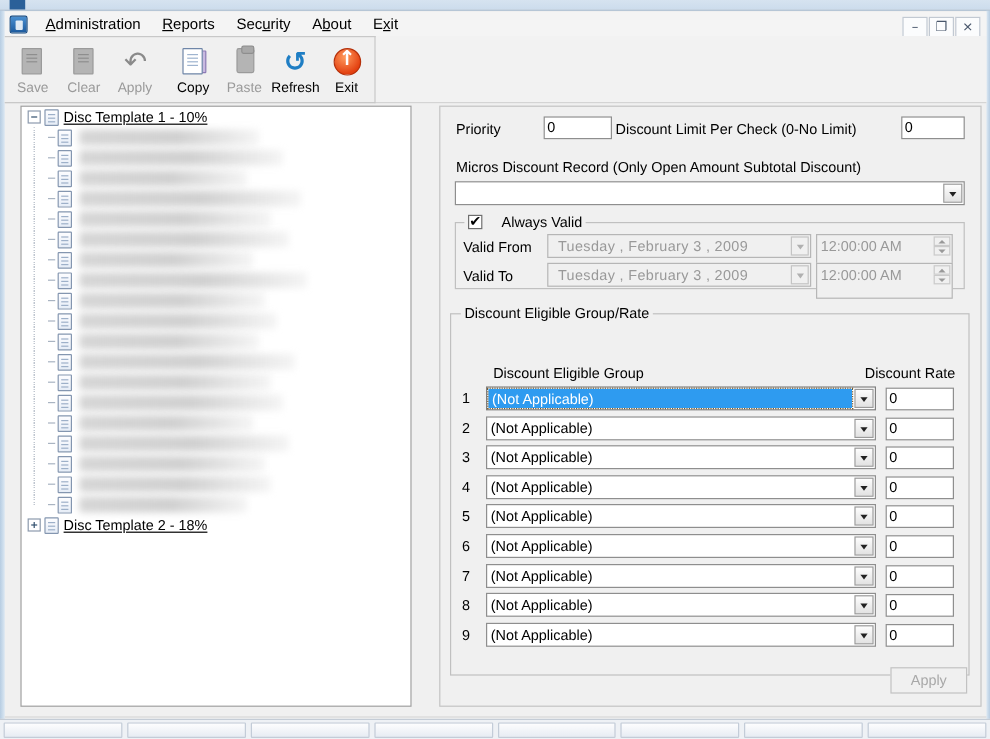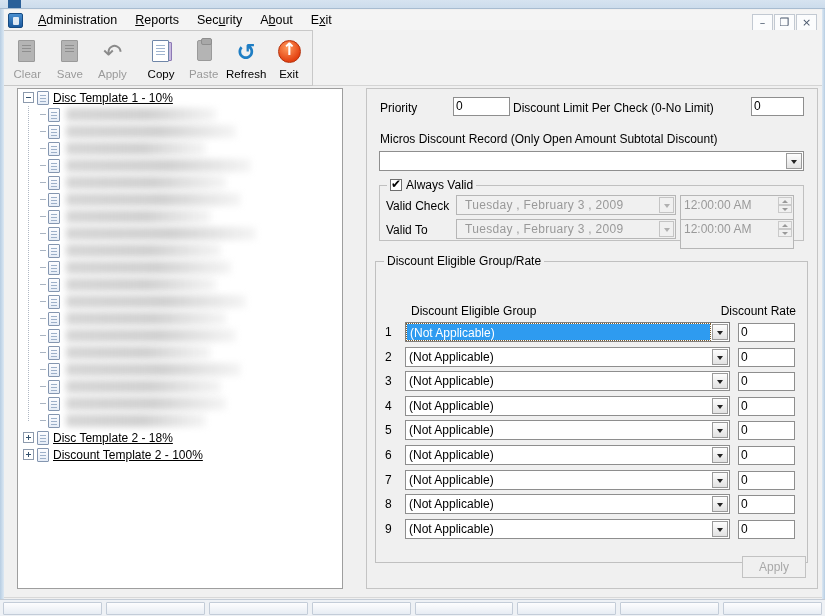--- a/index.html
+++ b/index.html
@@ -308,21 +308,21 @@
     position: absolute; top: -8px; left: 8px;
     background: #f0f0f0;
     padding: 0 3px;
     font-size: 12px; color: #000;
     white-space: nowrap;
   }
   .gb-title-check {
     position: absolute; top: -8px; left: 7px;
     background: #f0f0f0;
     padding: 0 3px;
-    display: flex; align-items: center; gap: 4px;
+    display: flex; align-items: center; gap: 16px;
     font-size: 12px;
   }
   .checkbox {
     width: 12px; height: 12px;
     border: 1px solid #6e6e6e;
     background: #fff;
     position: relative;
     flex: none;
   }
   .checkbox.checked::after {
@@ -449,29 +449,29 @@
   </div>
 
   <div class="toolbar-wrap"></div>
   <div class="toolbar">
     <div class="tbtn disabled">
       <span class="glyph">
         <span class="ico-doc gray">
             <span class="lines"></span>
           </span>
       </span>
-      <span class="tlabel">Clear</span>
+      <span class="tlabel">Save</span>
     </div>
     <div class="tbtn disabled">
       <span class="glyph">
         <span class="ico-doc gray">
             <span class="lines"></span>
           </span>
       </span>
-      <span class="tlabel">Save</span>
+      <span class="tlabel">Clear</span>
     </div>
     <div class="tbtn disabled">
       <span class="glyph">
         <span class="ico-undo">↶</span>
       </span>
       <span class="tlabel">Apply</span>
     </div>
     <div class="tbtn sep">
       <span class="glyph">
         <span class="ico-back"></span>
@@ -602,25 +602,20 @@
           <span class="dash"></span>
           <span class="doc-icon"></span>
           <span class="blur-bar" style="width: 140px;"></span>
         </div>
       </div>
     <div class="tree-node root">
       <span class="expander plus"></span>
       <span class="doc-icon"></span>
       <span class="tree-label">Disc Template 2 - 18%</span>
     </div>
-    <div class="tree-node root">
-      <span class="expander plus"></span>
-      <span class="doc-icon"></span>
-      <span class="tree-label">Discount Template 2 - 100%</span>
-    </div>
   </div>
 
   <div class="right-panel">
 
     <div class="lbl" style="position:absolute;left:13px;top:12px;">Priority</div>
     <div class="txtbox" style="position:absolute;left:86px;top:8px;width:57px;">0</div>
 
     <div class="lbl" style="position:absolute;left:146px;top:12px;">Discount Limit Per Check (0-No Limit)</div>
     <div class="txtbox" style="position:absolute;left:384px;top:8px;width:53px;">0</div>
 
@@ -629,21 +624,21 @@
       <span class="cval"></span>
       <span class="arrow"></span>
     </div>
 
     <div class="groupbox" style="left:12px;top:96px;width:425px;height:56px;">
       <div class="gb-title-check">
         <span class="checkbox checked"></span>
         <span class="lbl">Always Valid</span>
       </div>
 
-      <div class="lbl" style="position:absolute;left:6px;top:13px;">Valid Check</div>
+      <div class="lbl" style="position:absolute;left:6px;top:13px;">Valid From</div>
       <div class="datebox" style="position:absolute;left:76px;top:9px;width:220px;">
         <span class="dval">Tuesday  ,  February    3 , 2009</span>
         <span class="darrow"></span>
       </div>
       <div class="timebox" style="position:absolute;left:300px;top:9px;width:114px;">
         <span class="tval">12:00:00 AM</span>
         <span class="spin">
             <div class="up"></div>
             <div class="dn"></div>
           </span>

